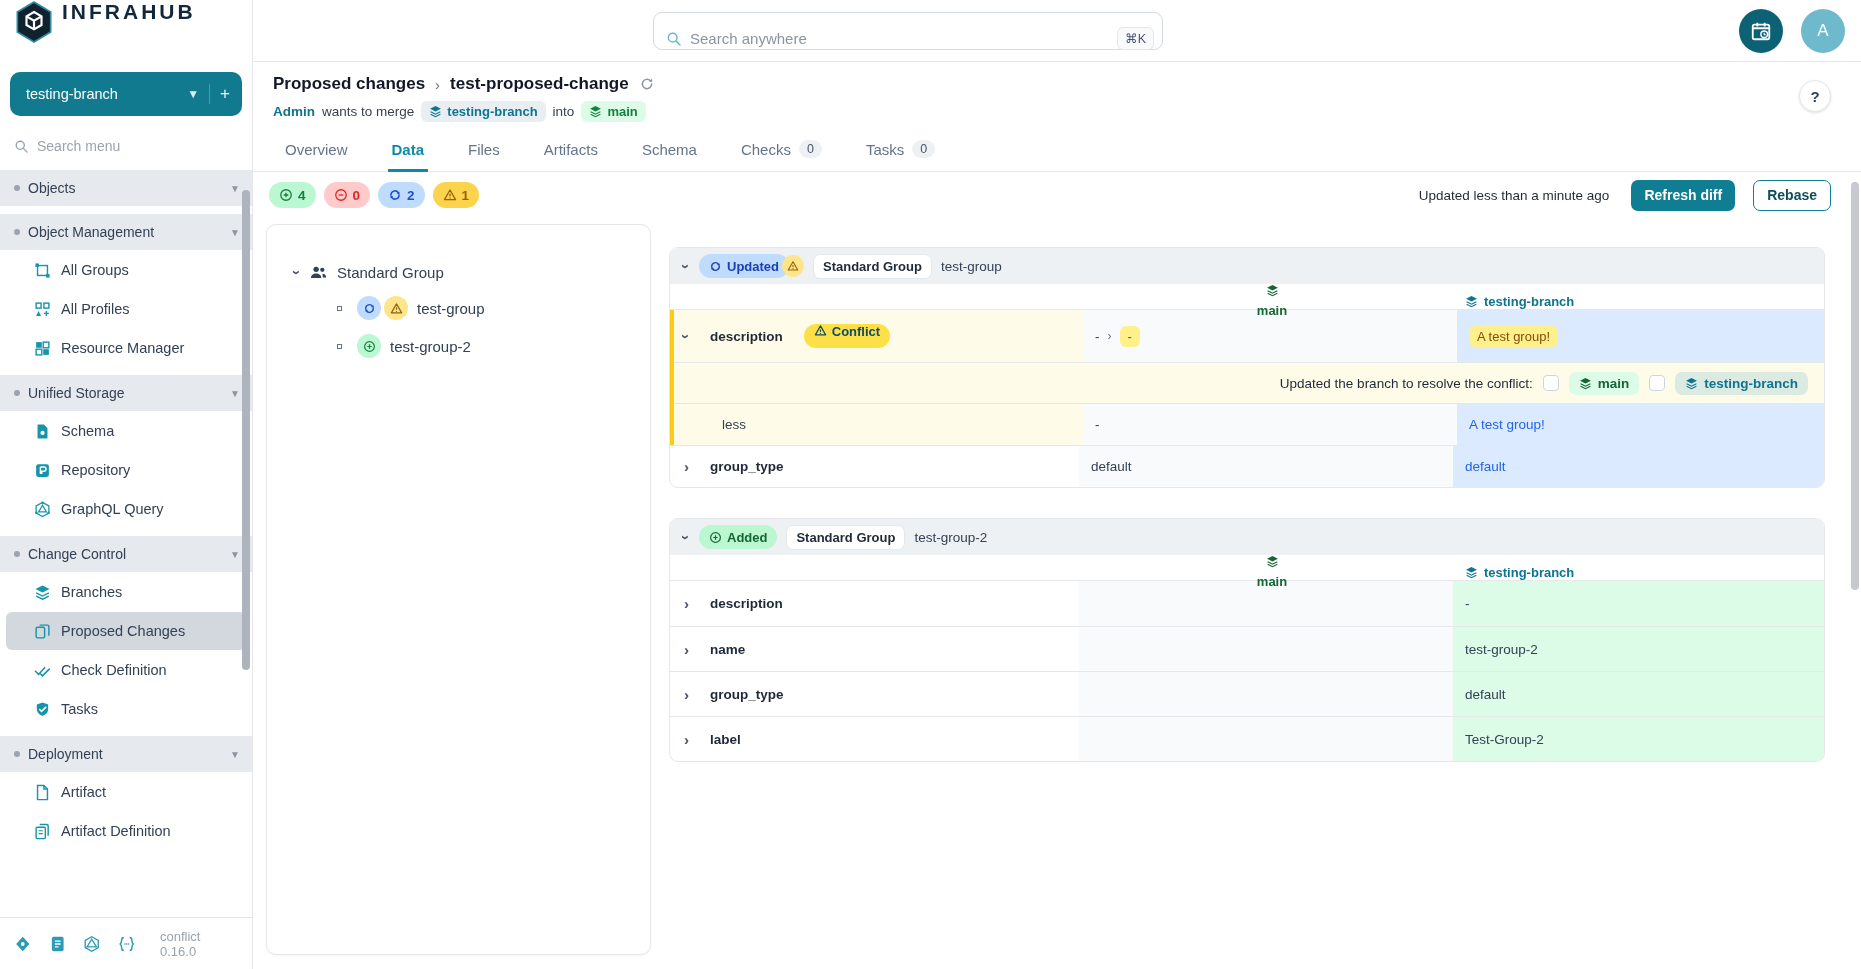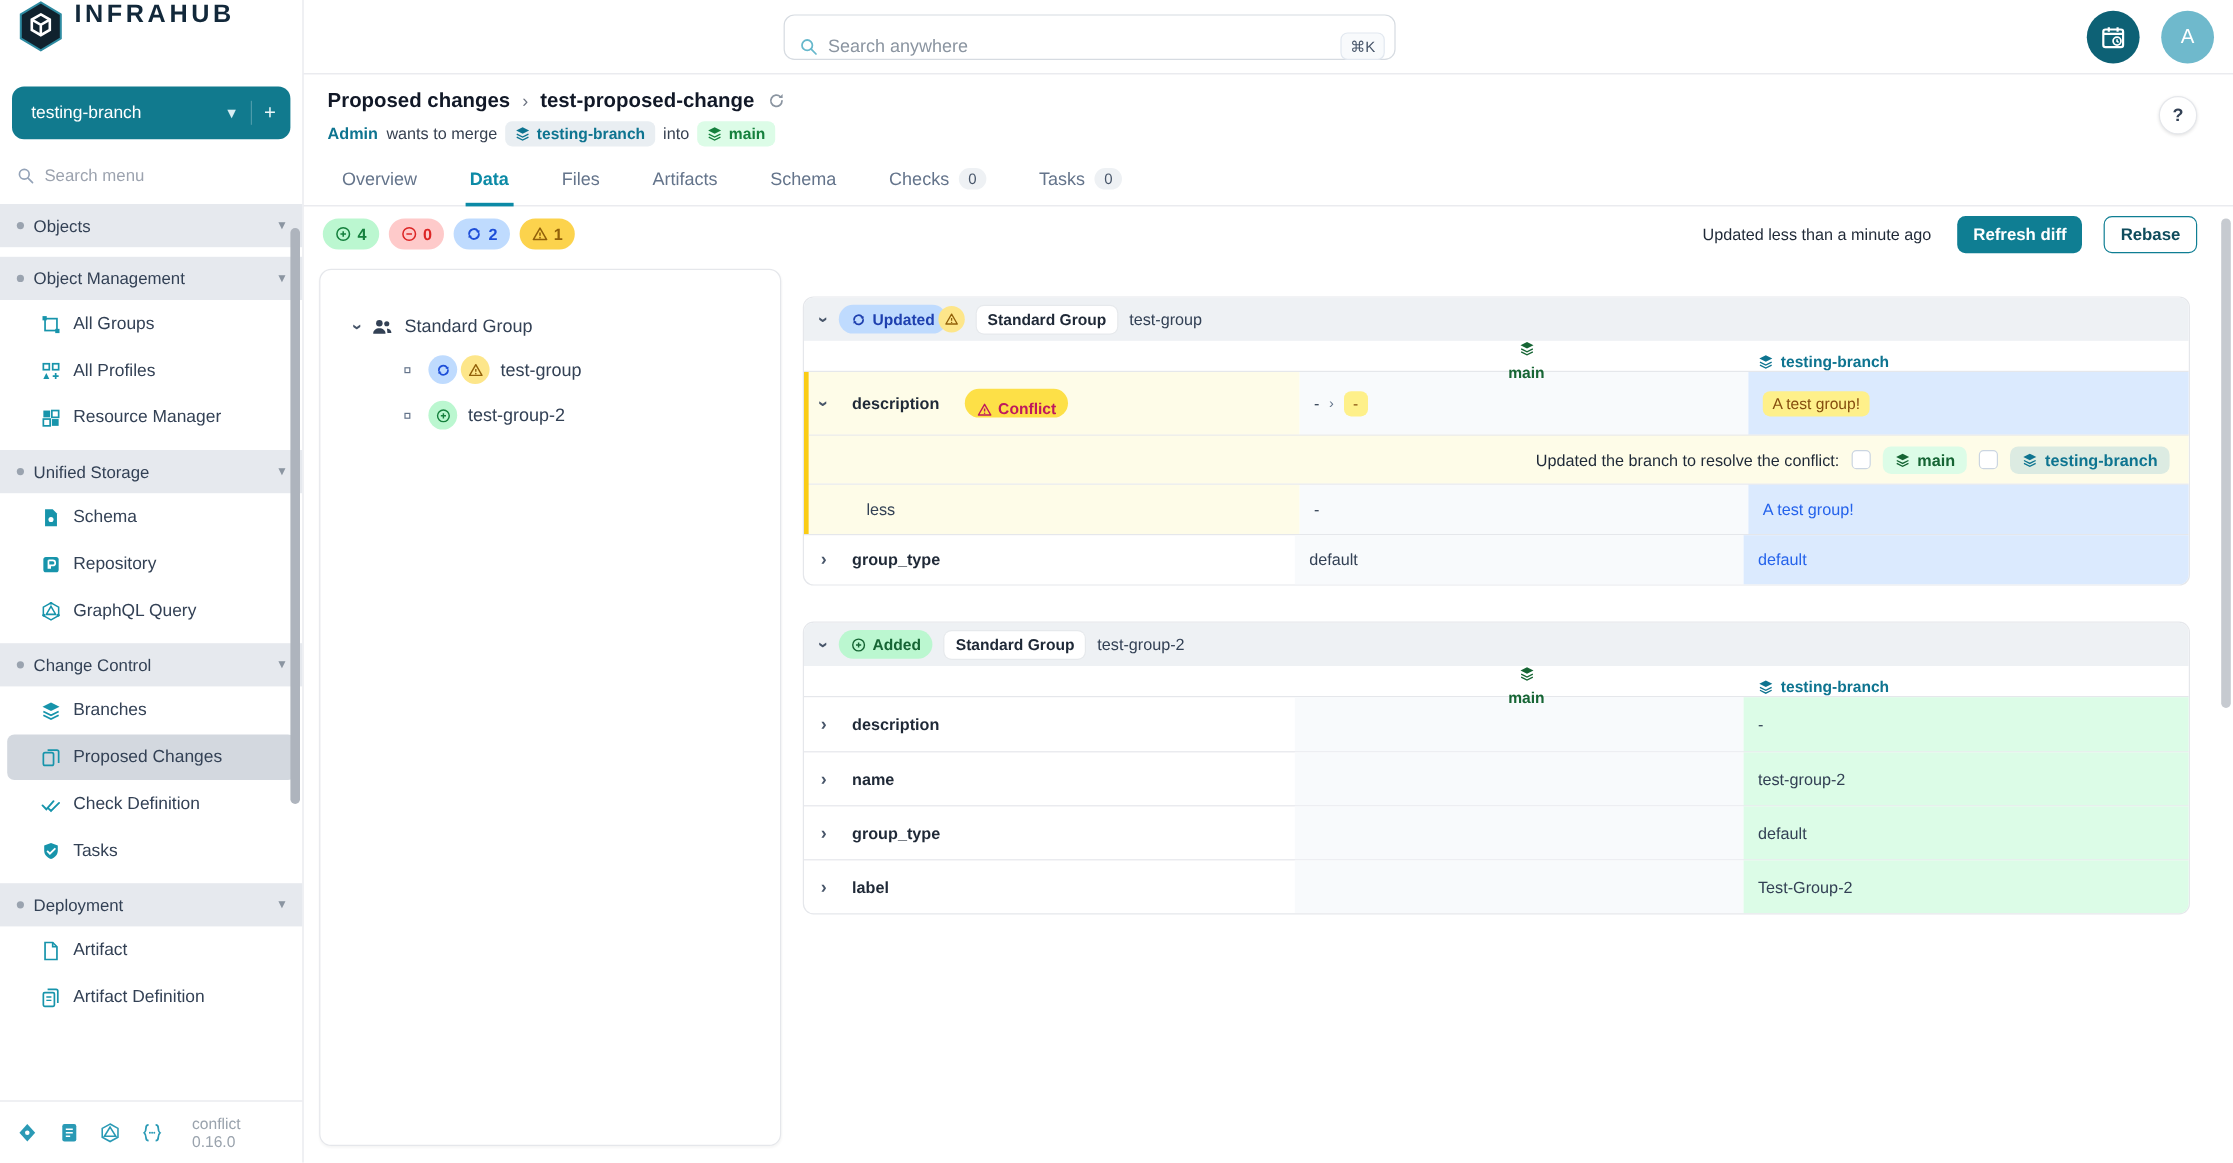--- a/index.html
+++ b/index.html
@@ -112,21 +112,21 @@
   .cell.label { gap:21px; padding-left:14px; }
   .cell.label b { font-size:13.5px; color:#1f2937; }
   .bg-soft { background:#f8fafc; }
   .bg-blue { background:#dbeafe; color:#2563eb; }
   .bg-green { background:#dcfce7; color:#334155; }
   .bg-yel { background:#fefce8; }
   .row-line { border-top:1px solid #e5e7eb; }
 
   .conflict-wrap { border-left:4px solid #facc15; }
   .conflict-wrap .cell.label { padding-left:10px; }
-  .conflict-pill { background:#fde047; color:#be185d; border-radius:12px; height:24px; display:inline-flex; align-items:flex-end; gap:5px; padding:0 10px; font-size:13px; font-weight:700; }
+  .conflict-pill { background:#fde047; color:#0c4a6e; border-radius:12px; height:24px; display:inline-flex; align-items:flex-start; gap:5px; padding:0 10px; font-size:13px; font-weight:700; }
   .conflict-pill svg { width:13px; height:13px; }
   .mini-chip { background:#fef08a; color:#854d0e; border-radius:6px; padding:3px 8px; font-size:13px; }
   .dash-sep { color:#64748b; margin:0 8px; font-size:12px; }
   .choose-row { background:#fefce8; height:41px; display:flex; align-items:center; justify-content:flex-end; gap:10px; padding-right:16px; font-size:13.5px; color:#1f2937; }
   .checkbox { width:16px; height:16px; border:1.5px solid #cbd5e1; border-radius:4px; background:#fff; cursor:pointer; }
   .opt-badge { display:inline-flex; align-items:center; gap:6px; border-radius:7px; padding:4px 10px; font-size:13.5px; font-weight:700; background:#dcfce7; }
   .opt-badge svg { width:13px; height:13px; }
   .opt-main { color:#166534; }
   .opt-test { color:#0e7490; background:#dcebe2; }
 

